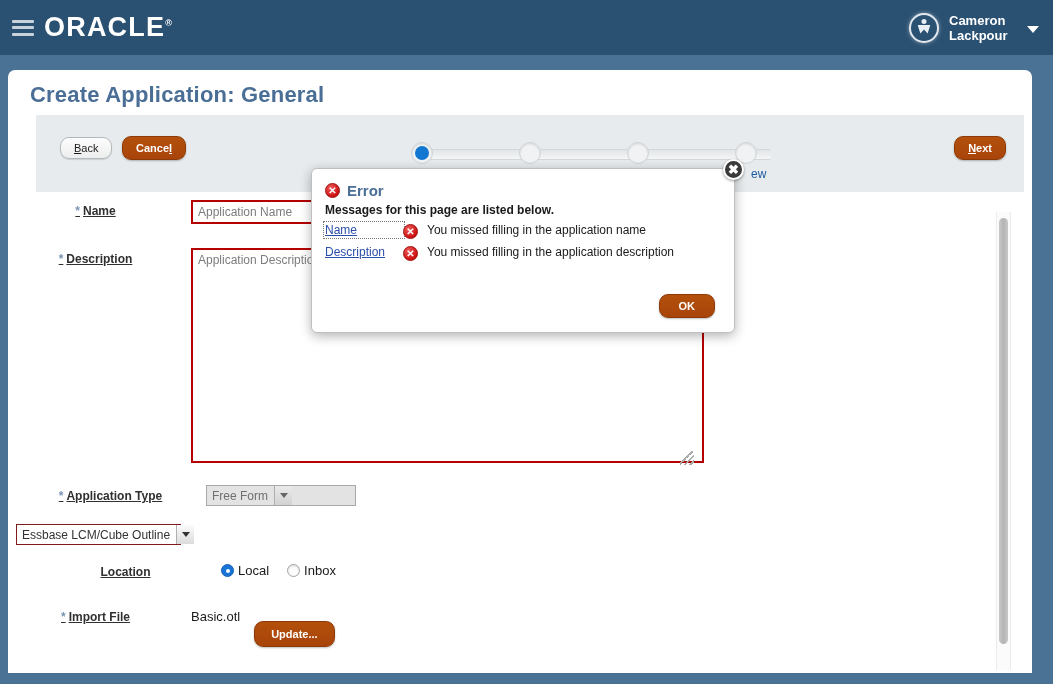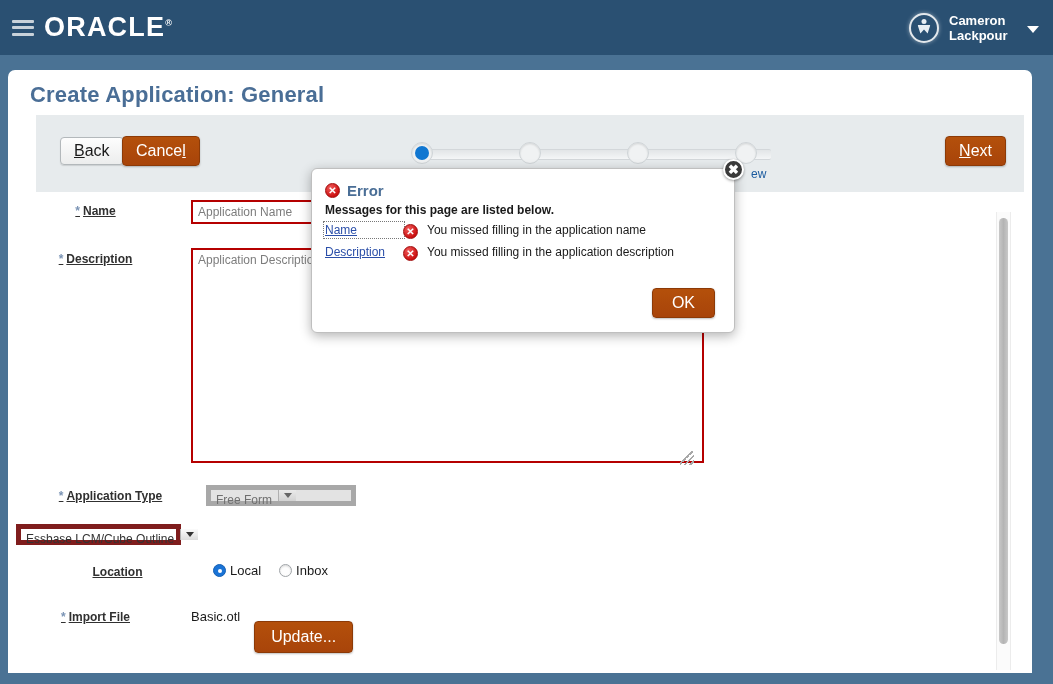--- a/index.html
+++ b/index.html
@@ -139,40 +139,40 @@
     left: 28px;
     top: 45px;
     width: 988px;
     height: 77px;
     background: #e7ebed;
     display: flex;
     align-items: center;
   }
   .btn {
     font-family: "Liberation Sans", sans-serif;
-    font-size: 16px;
-    border-radius: 4px;
+    font-size: 11px;
+    border-radius: 9px;
     cursor: pointer;
     white-space: nowrap;
     text-align: center;
     box-sizing: border-box;
   }
   .btn-secondary {
     background: linear-gradient(#fdfdfd, #eceded);
     border: 1px solid #b3b8bb;
     color: #1a1a1a;
     padding: 4px 13px;
     box-shadow: 0 1px 1px rgba(0,0,0,0.12);
   }
   .btn-primary {
     background: linear-gradient(#b4500b, #a8440a);
     border: 1px solid #8c3a07;
     color: #ffffff;
     padding: 5px 13px;
-    font-weight: normal;
+    font-weight: bold;
     box-shadow: 0 1px 2px rgba(0,0,0,0.25);
   }
   #back-button { position: absolute; left: 24px; top: 22px; }
   #cancel-button { position: absolute; left: 86px; top: 21px; }
   #next-button { position: absolute; right: 18px; top: 21px; }
 
   
   #train {
     position: absolute;
     left: 375px;
@@ -279,30 +279,30 @@
       linear-gradient(135deg, transparent 0 42%, #a8a8a8 42% 50%, transparent 50% 62%),
       linear-gradient(135deg, transparent 0 62%, #a8a8a8 62% 70%, transparent 70% 82%),
       linear-gradient(135deg, transparent 0 82%, #a8a8a8 82% 90%, transparent 90%);
     pointer-events: none;
   }
 
   #apptype-row { left: 15px; top: 285px; }
   #apptype-label { width: 175px; padding-top: 4px; }
   #appsetup-row { left: 0; top: 324px; }
   #appsetup-label { width: 175px; padding-top: 4px; }
-  #location-row { left: 0; top: 363px; padding-left: 22px; }
+  #location-row { left: 8px; top: 363px; padding-left: 22px; }
   #location-label { width: 175px; padding-top: 2px; }
   #importfile-row { left: 0; top: 405px; }
   #importfile-label { width: 175px; padding-top: 5px; }
 
   .select-box {
     margin-left: 8px;
     display: inline-flex;
     align-items: stretch;
-    border: 5px solid #7f1d1d;
+    border: 1px solid #7f1d1d;
     background: #ffffff;
     height: 21px;
     box-sizing: border-box;
   }
   .select-box.disabled {
     background: #e3e3e3;
     border-color: #a8a8a8;
   }
   .select-value {
     font-size: 12px;

